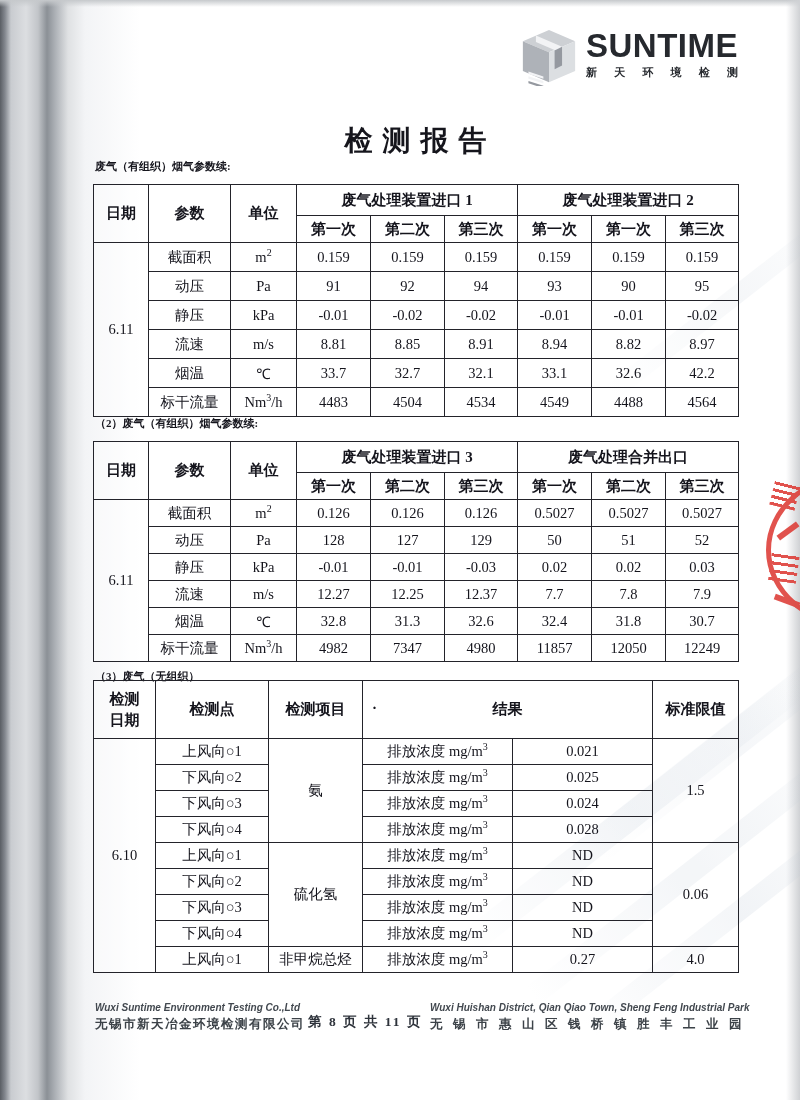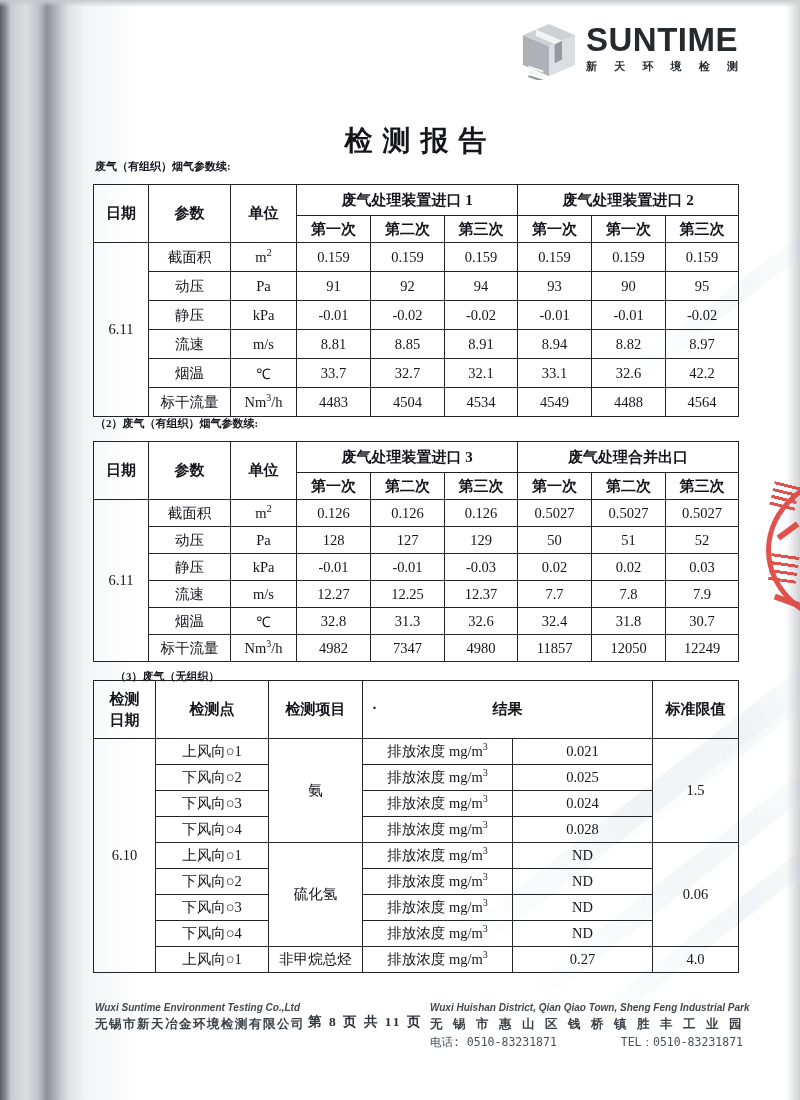--- a/index.html
+++ b/index.html
@@ -33,31 +33,31 @@
     background:repeating-linear-gradient(0deg,var(--seal,#dd3b35) 0 3px,transparent 3px 7px); }
   .stamp .g2 { position:absolute; left:26px; top:62px; width:24px; height:6px; transform:rotate(-36deg);
     background:var(--seal,#dd3b35); }
   .stamp .g3 { position:absolute; left:20px; top:86px; width:28px; height:30px; transform:rotate(8deg);
     background:repeating-linear-gradient(0deg,var(--seal,#dd3b35) 0 3px,transparent 3px 8px); }
   .stamp .g4 { position:absolute; left:24px; top:132px; width:26px; height:6px; transform:rotate(20deg);
     background:var(--seal,#dd3b35); }
   
   .content { position:absolute; left:93px; top:0; width:645px; height:1100px; z-index:3; }
   .doc-number { position:absolute; left:2px; top:48px; font-size:14.5px; letter-spacing:1px; color:#22222a; }
-  .logo { position:absolute; right:0; top:22px; display:flex; align-items:flex-start; }
+  .logo { position:absolute; right:0; top:28px; display:flex; align-items:flex-start; }
   .logo svg { width:56px; height:58px; margin-right:9px; }
   .brand-block { display:flex; flex-direction:column; }
   .brand { font-family:"Liberation Sans", sans-serif; font-weight:800; font-size:33px; line-height:36px;
     letter-spacing:.5px; color:#26292e; }
   .brand-sub { display:flex; justify-content:space-between; font-family:"Liberation Sans", sans-serif;
     font-weight:700; font-size:11px; color:#26292e; margin-top:1px; }
   .title { position:absolute; left:0; top:94px; width:100%; text-align:center; font-size:28px;
     font-weight:600; letter-spacing:10px; text-indent:10px; color:#15151c;margin-top:28px; }
   .sec-label { position:absolute; left:2px; font-size:11px; font-weight:700; color:#15151d; white-space:nowrap; }
-  .l1 { top:159px; } .l2 { top:416px; } .l3 { top:669px;margin-left:20px; }
+  .l1 { top:159px; } .l2 { top:416px; } .l3 { top:669px; }
   
   table { position:absolute; left:0; width:645px; border-collapse:collapse; table-layout:fixed;
     border:1.5px solid #1e1e26; font-size:14.5px; color:#14141c; background:rgba(255,255,255,.35); }
   .t1 { top:184px; } .t2 { top:441px; } .t3 { top:680px; }
   th, td { border:1px solid #23232a; text-align:center; vertical-align:middle; padding:0 2px;
     font-weight:400; overflow:hidden; white-space:nowrap; }
   thead th { font-weight:700; font-size:15px; }
   .t1 thead tr:first-child th, .t2 thead tr:first-child th { height:31px; }
   .t1 thead tr:last-child th, .t2 thead tr:last-child th { height:27px; }
   .t1 tbody td { height:29px; }
@@ -388,24 +388,20 @@
 
   <div class="footer">
     <div class="f-left">
       <div class="f-en">Wuxi Suntime Environment Testing Co.,Ltd</div>
       <div class="f-cn">无锡市新天冶金环境检测有限公司</div>
     </div>
     <div class="f-page">第 8 页 共 11 页</div>
     <div class="f-right">
       <div class="f-en">Wuxi Huishan District, Qian Qiao Town, Sheng Feng Industrial Park</div>
       <div class="f-addr-cn">无锡市惠山区钱桥镇胜丰工业园</div>
-      <div class="f-phones">
-        <span>电话: 0510-83231871</span>
-        <span>TEL：0510-83231871</span>
-      </div>
     </div>
   </div>
 
 </div>
 
 <div class="stamp">
   <div class="arc"></div>
   <div class="g1"></div>
   <div class="g2"></div>
   <div class="g3"></div>

